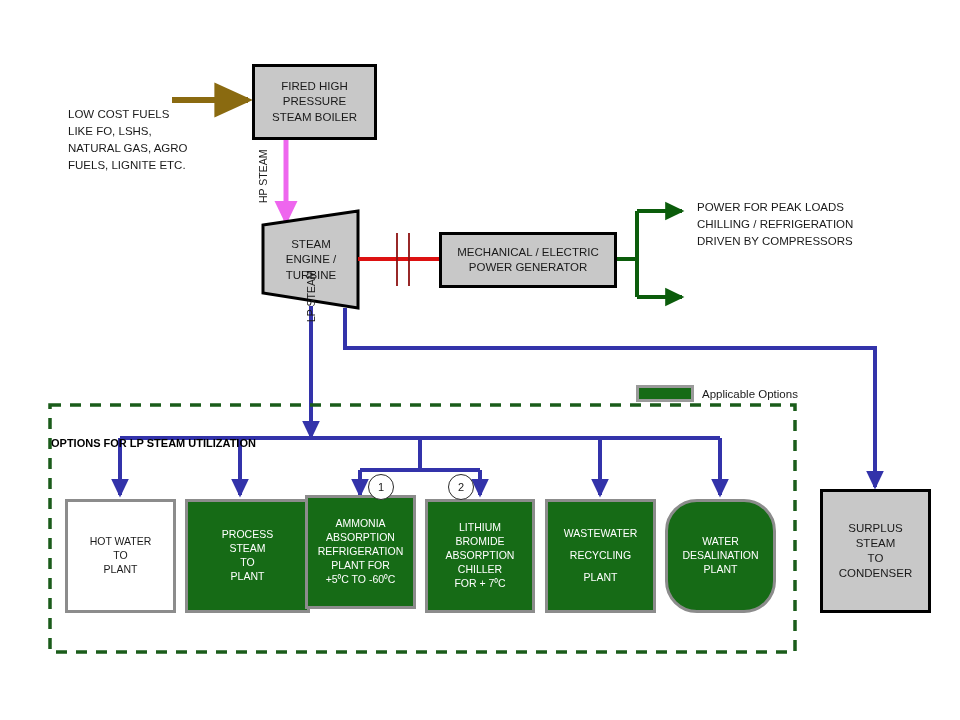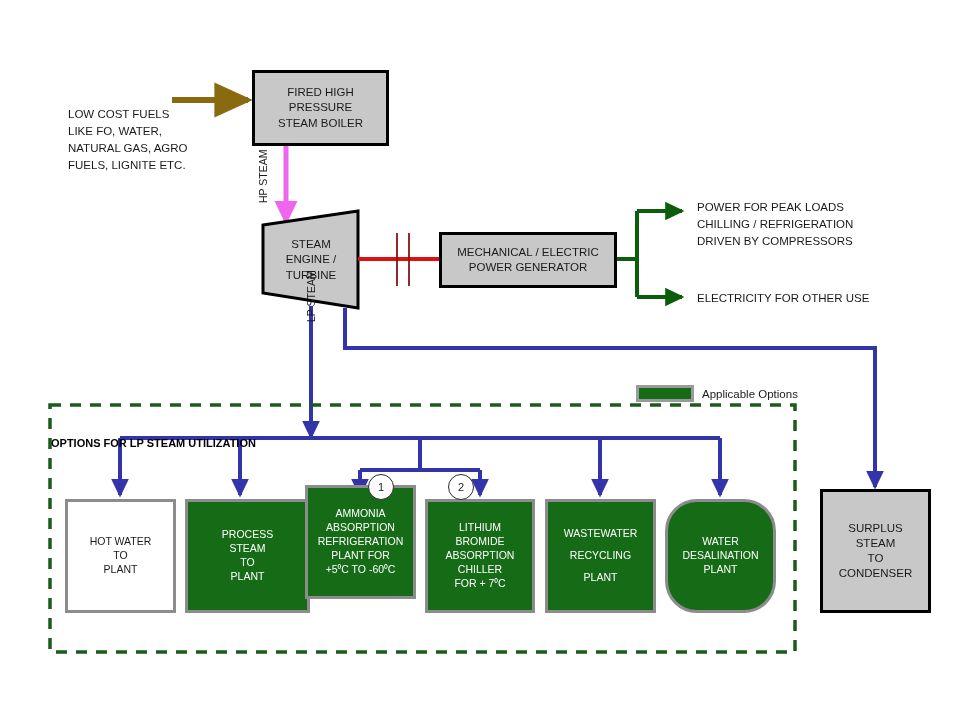--- a/index.html
+++ b/index.html
@@ -207,26 +207,26 @@
       <line x1="720" y1="438" x2="720" y2="495" stroke="#3333aa" stroke-width="4" marker-end="url(#ah-blue)"></line>
     </g>
 
     <g>
       <rect x="50" y="405" width="745" height="247" fill="none" stroke="#1a5c1a" stroke-width="3.5" stroke-dasharray="11 9"></rect>
     </g>
   </svg>
 
   <div class="text-block" style="left:68px; top:77px;margin-top:29px;">
     <span class="line">LOW COST  FUELS</span>
-    <span class="line">LIKE FO, WATER,</span>
+    <span class="line">LIKE FO, LSHS,</span>
     <span class="line">NATURAL  GAS, AGRO</span>
     <span class="line">FUELS, LIGNITE  ETC.</span>
   </div>
 
-  <div class="node box-grey" style="left:252px; top:70px; width:137px; height:76px;">
+  <div class="node box-grey" style="left:252px; top:64px; width:125px; height:76px;">
     <span class="line">FIRED HIGH</span>
     <span class="line">PRESSURE</span>
     <span class="line">STEAM  BOILER</span>
   </div>
 
   <div class="vlabel" style="left:257px; top:203px;">HP STEAM</div>
 
   <div class="node" style="left:266px; top:227px; width:90px; height:66px; color:#1a1a1a; font-size:11.5px;">
     <span class="line">STEAM</span>
     <span class="line">ENGINE /</span>
@@ -237,23 +237,20 @@
     <span class="line">MECHANICAL / ELECTRIC</span>
     <span class="line">POWER  GENERATOR</span>
   </div>
 
   <div class="text-block" style="left:697px; top:199px;">
     <span class="line">POWER FOR PEAK LOADS</span>
     <span class="line">CHILLING / REFRIGERATION</span>
     <span class="line">DRIVEN BY COMPRESSORS</span>
   </div>
 
-  <div class="text-block" style="left:697px; top:290px;">
-    <span class="line">ELECTRICITY FOR OTHER USE</span>
-  </div>
 
   <div class="vlabel" style="left:305px; top:322px;">LP STEAM</div>
 
   <div class="section-title" style="left:51px; top:390px;">OPTIONS FOR LP STEAM UTILIZATION</div>
 
   <div id="legend" style="left:628px; top:385px;">
     <span class="swatch"></span>
     <span class="legend-text">Applicable Options</span>
   </div>
 
@@ -266,21 +263,21 @@
     <span class="line">PLANT</span>
   </div>
 
   <div class="node box-green" style="left:185px; top:499px; width:125px; height:114px;">
     <span class="line">PROCESS</span>
     <span class="line">STEAM</span>
     <span class="line">TO</span>
     <span class="line">PLANT</span>
   </div>
 
-  <div class="node box-green" style="left:305px; top:485px; width:111px; height:114px;">
+  <div class="node box-green" style="left:305px; top:495px; width:111px; height:114px;">
     <span class="line">AMMONIA</span>
     <span class="line">ABSORPTION</span>
     <span class="line">REFRIGERATION</span>
     <span class="line">PLANT  FOR</span>
     <span class="line">+5⁰C TO -60⁰C</span>
   </div>
 
   <div class="node box-green" style="left:425px; top:499px; width:110px; height:114px;">
     <span class="line">LITHIUM</span>
     <span class="line">BROMIDE</span>

